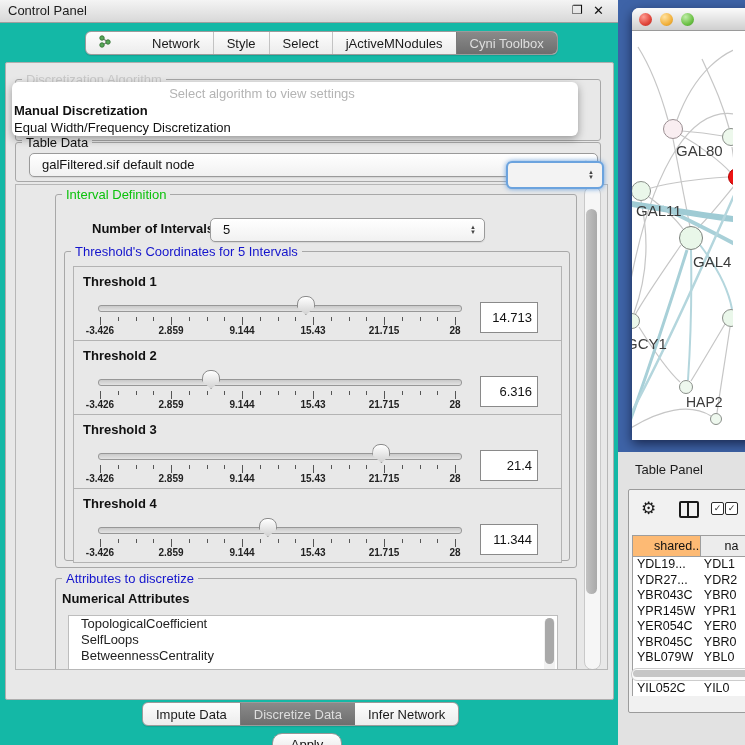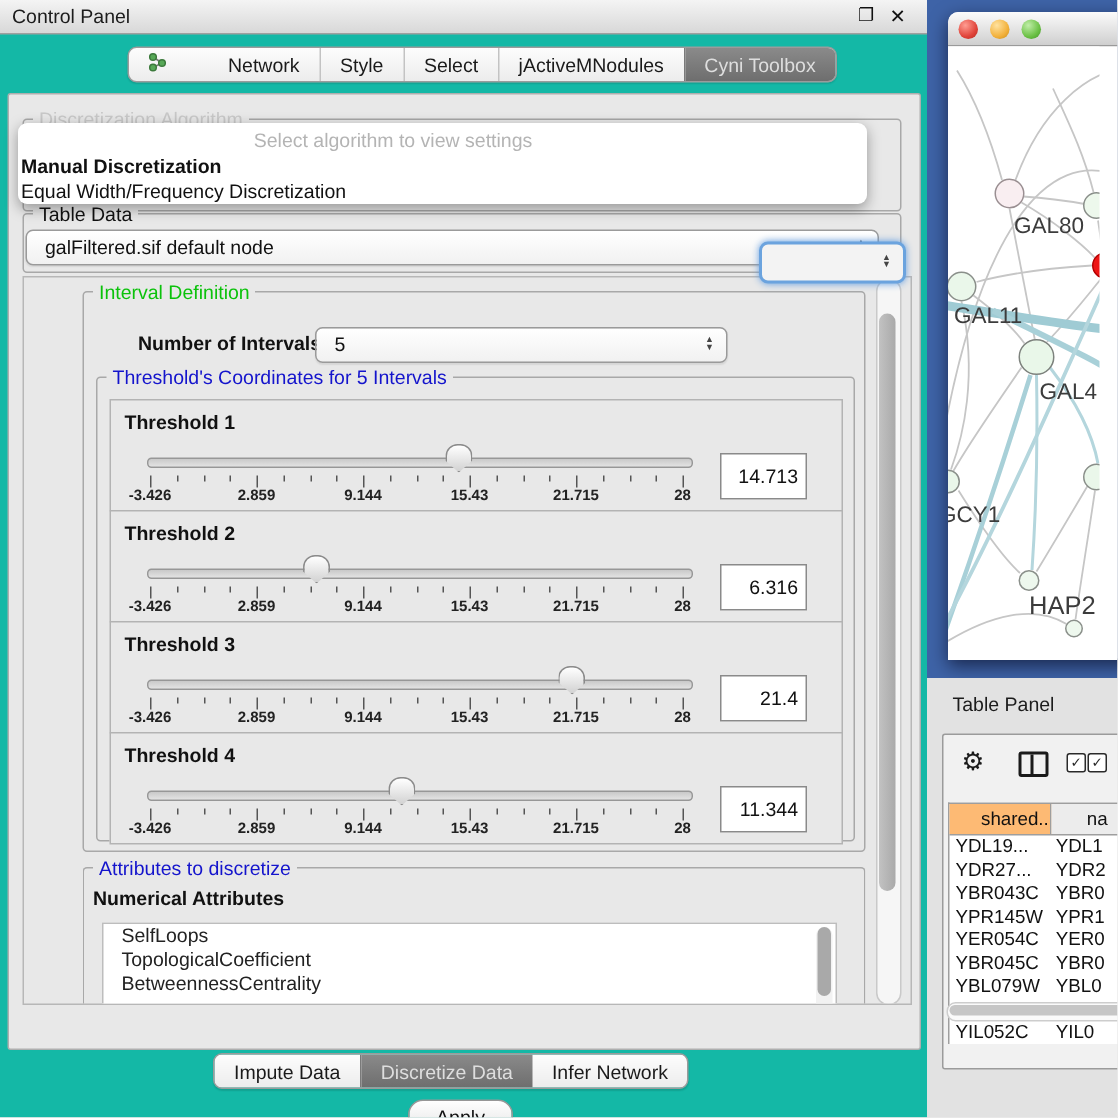--- a/index.html
+++ b/index.html
@@ -157,21 +157,21 @@
 
       <div class="focus-combo">
         <span class="spin">
             <span>▲</span>
             <span>▼</span>
           </span>
       </div>
 
       <div class="fs" style="left:9px;top:79px;width:584px;height:38px;">
         <span class="legend leg-black">Table Data</span>
-        <div class="combo" style="left:1px;top:10px;width:555px;height:22px;">
+        <div class="combo" style="left:13px;top:10px;width:555px;height:22px;">
           <span>galFiltered.sif default node</span>
           <span class="spin">
               <span>▲</span>
               <span>▼</span>
             </span>
         </div>
       </div>
 
       <div class="scrollpane">
 
@@ -338,22 +338,22 @@
                 </div>
               </div>
           </div>
         </div>
 
         <div class="fs" style="left:39px;top:393px;width:520px;height:96px;border-bottom:none;">
           <span class="legend leg-blue">Attributes to discretize</span>
           <span class="attr-head">Numerical Attributes</span>
           <div class="listbox">
             <div id="attr-items">
+                <div class="litem">TopologicalCoefficient</div>
                 <div class="litem">SelfLoops</div>
-                <div class="litem">TopologicalCoefficient</div>
                 <div class="litem">BetweennessCentrality</div>
               </div>
             <div class="lscroll">
                 <div class="lthumb"></div>
               </div>
           </div>
         </div>
 
         <div class="vscroll">
           <div class="vthumb" style="top:22px;height:385px;"></div>
@@ -425,21 +425,21 @@
           <div class="nlabel" style="left: 106px; top: 155px; font-size: 14px;">C</div>
           <div class="nnode" style="left: -1px; top: 150px; width: 20px; height: 20px; background: rgb(234, 247, 234); border: 1px solid rgb(138, 143, 138);"></div>
           <div class="nlabel" style="left: 4px; top: 171px; font-size: 15px;">GAL11</div>
           <div class="nnode" style="left: 47px; top: 195px; width: 24px; height: 24px; background: rgb(233, 247, 233); border: 1px solid rgb(125, 130, 125);"></div>
           <div class="nlabel" style="left: 61px; top: 222px; font-size: 15px;">GAL4</div>
           <div class="nnode" style="left: -8px; top: 282px; width: 16px; height: 16px; background: rgb(234, 247, 234); border: 1px solid rgb(138, 143, 138);"></div>
           <div class="nlabel" style="left: -6px; top: 304px; font-size: 15px;">GCY1</div>
           <div class="nnode" style="left: 90px; top: 278px; width: 18px; height: 18px; background: rgb(234, 247, 234); border: 1px solid rgb(138, 143, 138);"></div>
           <div class="nlabel" style="left: 106px; top: 303px; font-size: 15px;">H</div>
           <div class="nnode" style="left: 47px; top: 349px; width: 14px; height: 14px; background: rgb(238, 248, 238); border: 1px solid rgb(138, 143, 138);"></div>
-          <div class="nlabel" style="left: 54px; top: 363px; font-size: 17px;">HAP2</div>
+          <div class="nlabel" style="left: 54px; top: 363px; font-size: 14px;">HAP2</div>
           <div class="nnode" style="left: 78px; top: 382px; width: 12px; height: 12px; background: rgb(238, 248, 238); border: 1px solid rgb(138, 143, 138);"></div>
         </div>
     </div>
   </div>
 
   <div class="tp-region">
     <span class="tp-title">Table Panel</span>
     <div class="tp-panel">
       <div class="tp-toolbar">
         <span class="gear-ico">⚙</span>

